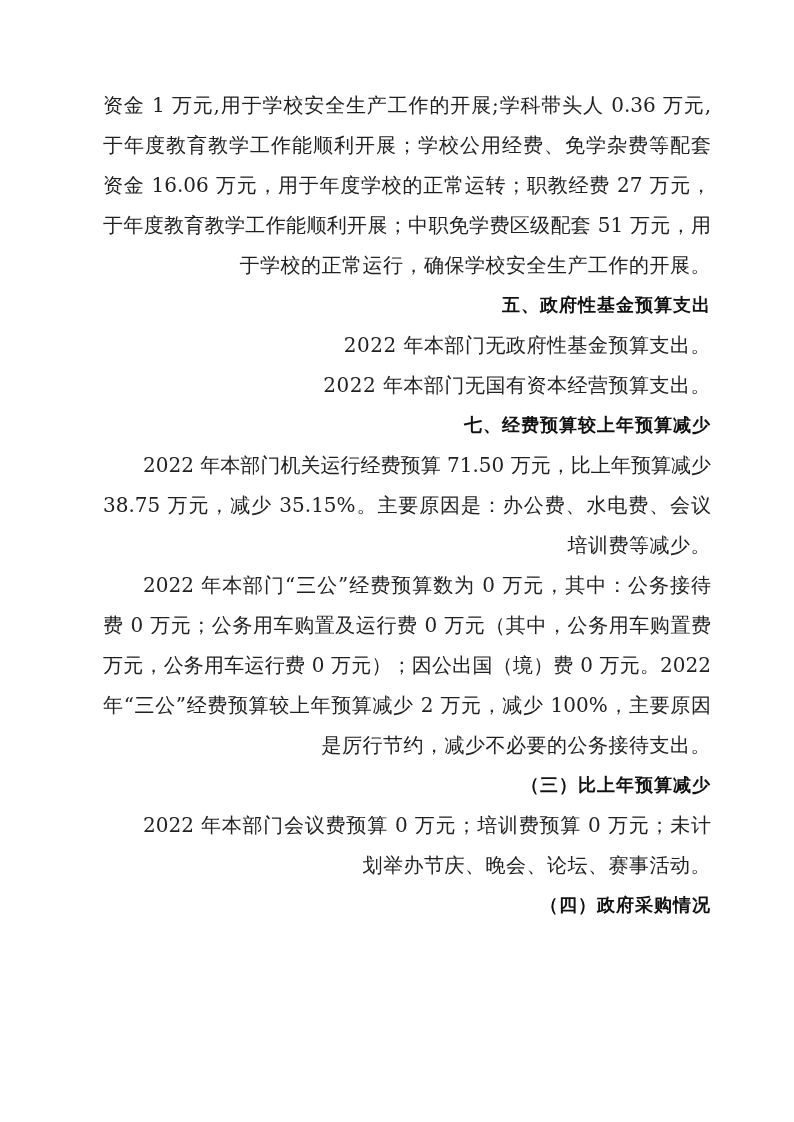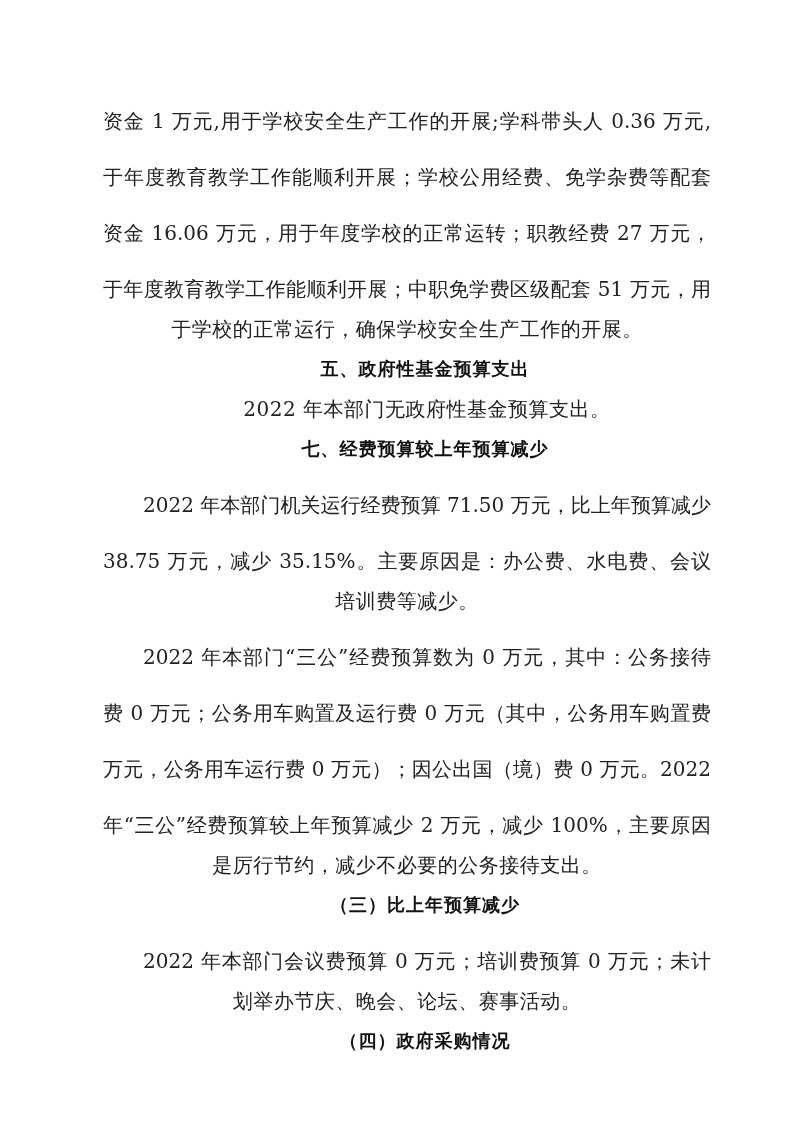--- a/index.html
+++ b/index.html
@@ -19,29 +19,28 @@
   .doc-body {
     width: 608px;
   }
   .line {
     height: 40px;
     line-height: 40px;
     font-size: 20px;
     font-family: "DejaVu Serif", "Liberation Serif", serif;
     color: #212121;
     letter-spacing: 0.5px;
-    text-align: center;
+    text-align: right;
     white-space: normal;
     overflow: hidden;
   }
   .line.justify {
     text-align: justify;
     text-align-last: justify;
     letter-spacing: 0;
-    margin-top: 16px;
   }
   .line.indent {
     text-indent: 2em;
   }
   .line.bold {
     font-weight: bold;
     font-family: "DejaVu Sans", "Liberation Sans", sans-serif;
     color: #111111;
     letter-spacing: 1px;
     font-size: 18px;
@@ -52,20 +51,21 @@
 
 <div class="page">
   <div class="doc-body">
       <div class="line justify">资金 1 万元,用于学校安全生产工作的开展;学科带头人 0.36 万元,</div>
       <div class="line justify">于年度教育教学工作能顺利开展；学校公用经费、免学杂费等配套</div>
       <div class="line justify">资金 16.06 万元，用于年度学校的正常运转；职教经费 27 万元，用</div>
       <div class="line justify">于年度教育教学工作能顺利开展；中职免学费区级配套 51 万元，用</div>
       <div class="line">于学校的正常运行，确保学校安全生产工作的开展。</div>
       <div class="line bold indent">五、政府性基金预算支出</div>
       <div class="line indent">2022 年本部门无政府性基金预算支出。</div>
+      <div class="line indent">2022 年本部门无国有资本经营预算支出。</div>
       <div class="line bold indent">七、经费预算较上年预算减少</div>
       <div class="line justify indent">2022 年本部门机关运行经费预算 71.50 万元，比上年预算减少</div>
       <div class="line justify">38.75 万元，减少 35.15%。主要原因是：办公费、水电费、会议费、</div>
       <div class="line">培训费等减少。</div>
       <div class="line justify indent">2022 年本部门“三公”经费预算数为 0 万元，其中：公务接待</div>
       <div class="line justify">费 0 万元；公务用车购置及运行费 0 万元（其中，公务用车购置费 0</div>
       <div class="line justify">万元，公务用车运行费 0 万元）；因公出国（境）费 0 万元。2022</div>
       <div class="line justify">年“三公”经费预算较上年预算减少 2 万元，减少 100%，主要原因</div>
       <div class="line">是厉行节约，减少不必要的公务接待支出。</div>
       <div class="line bold indent">（三）比上年预算减少</div>

